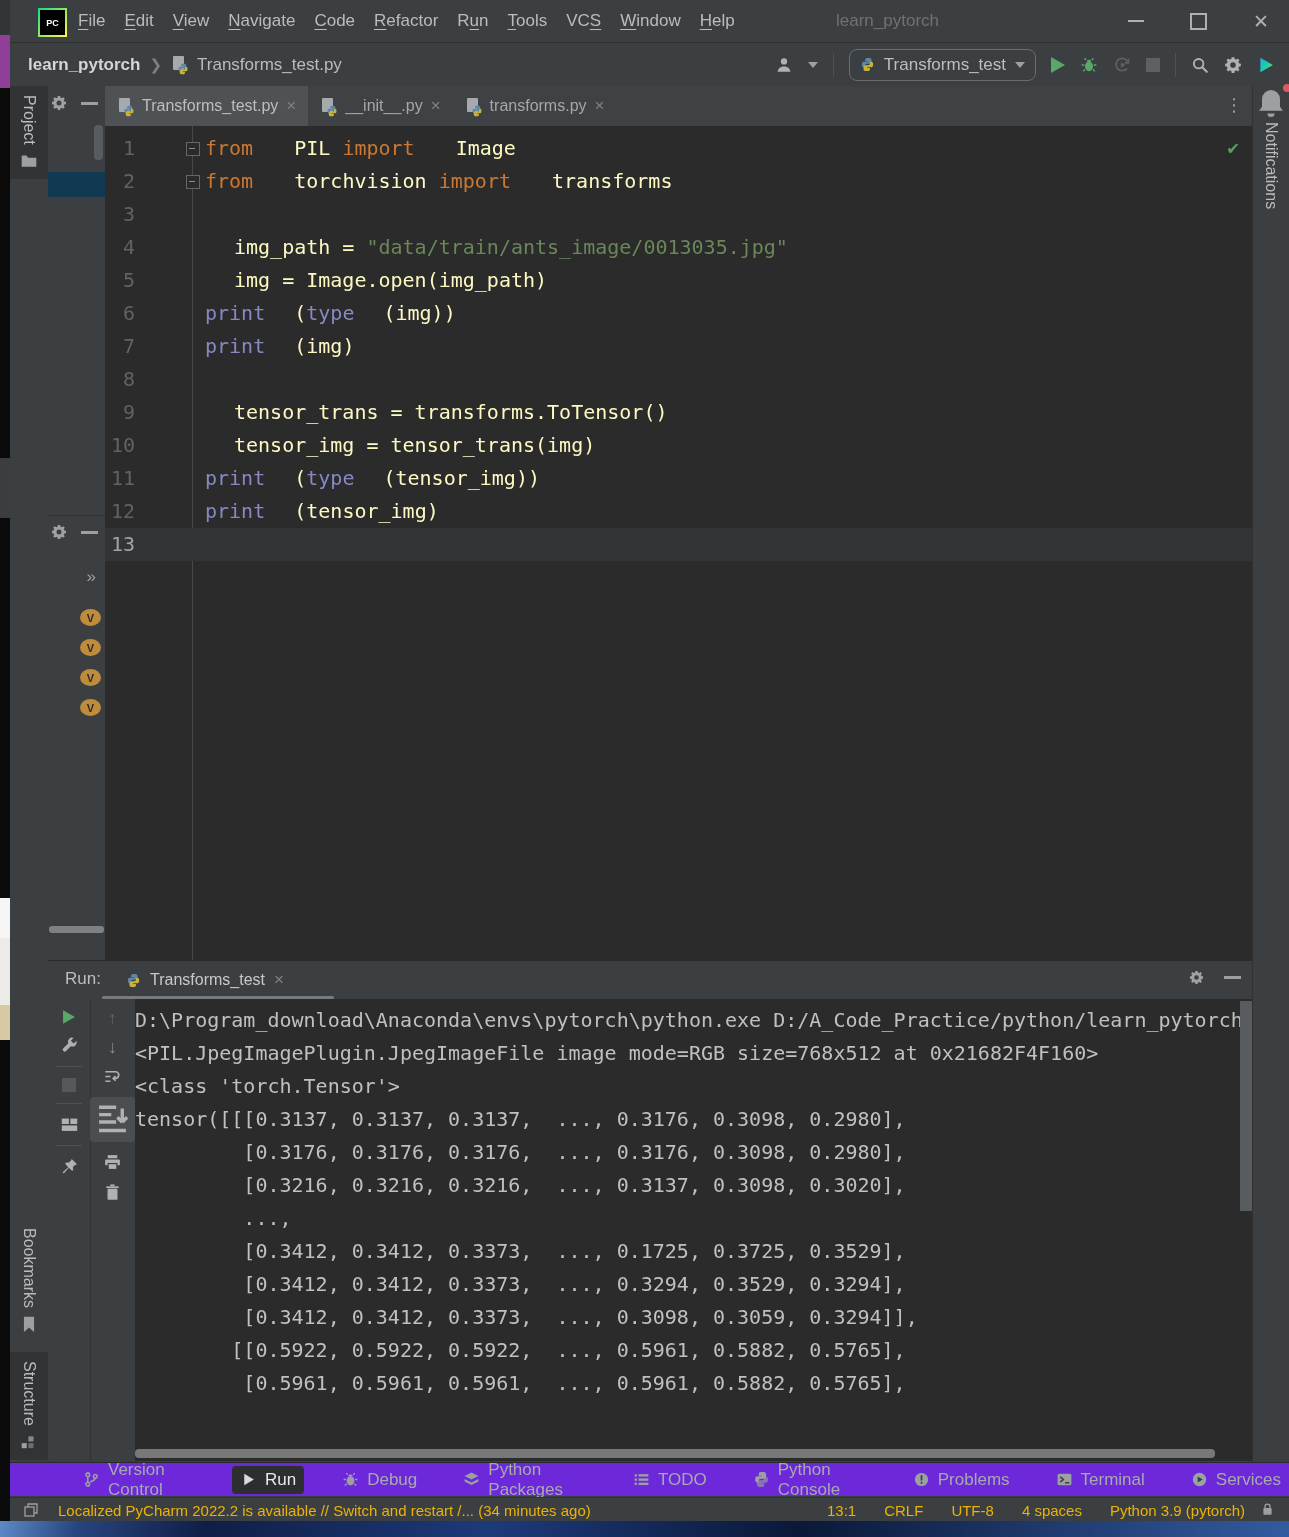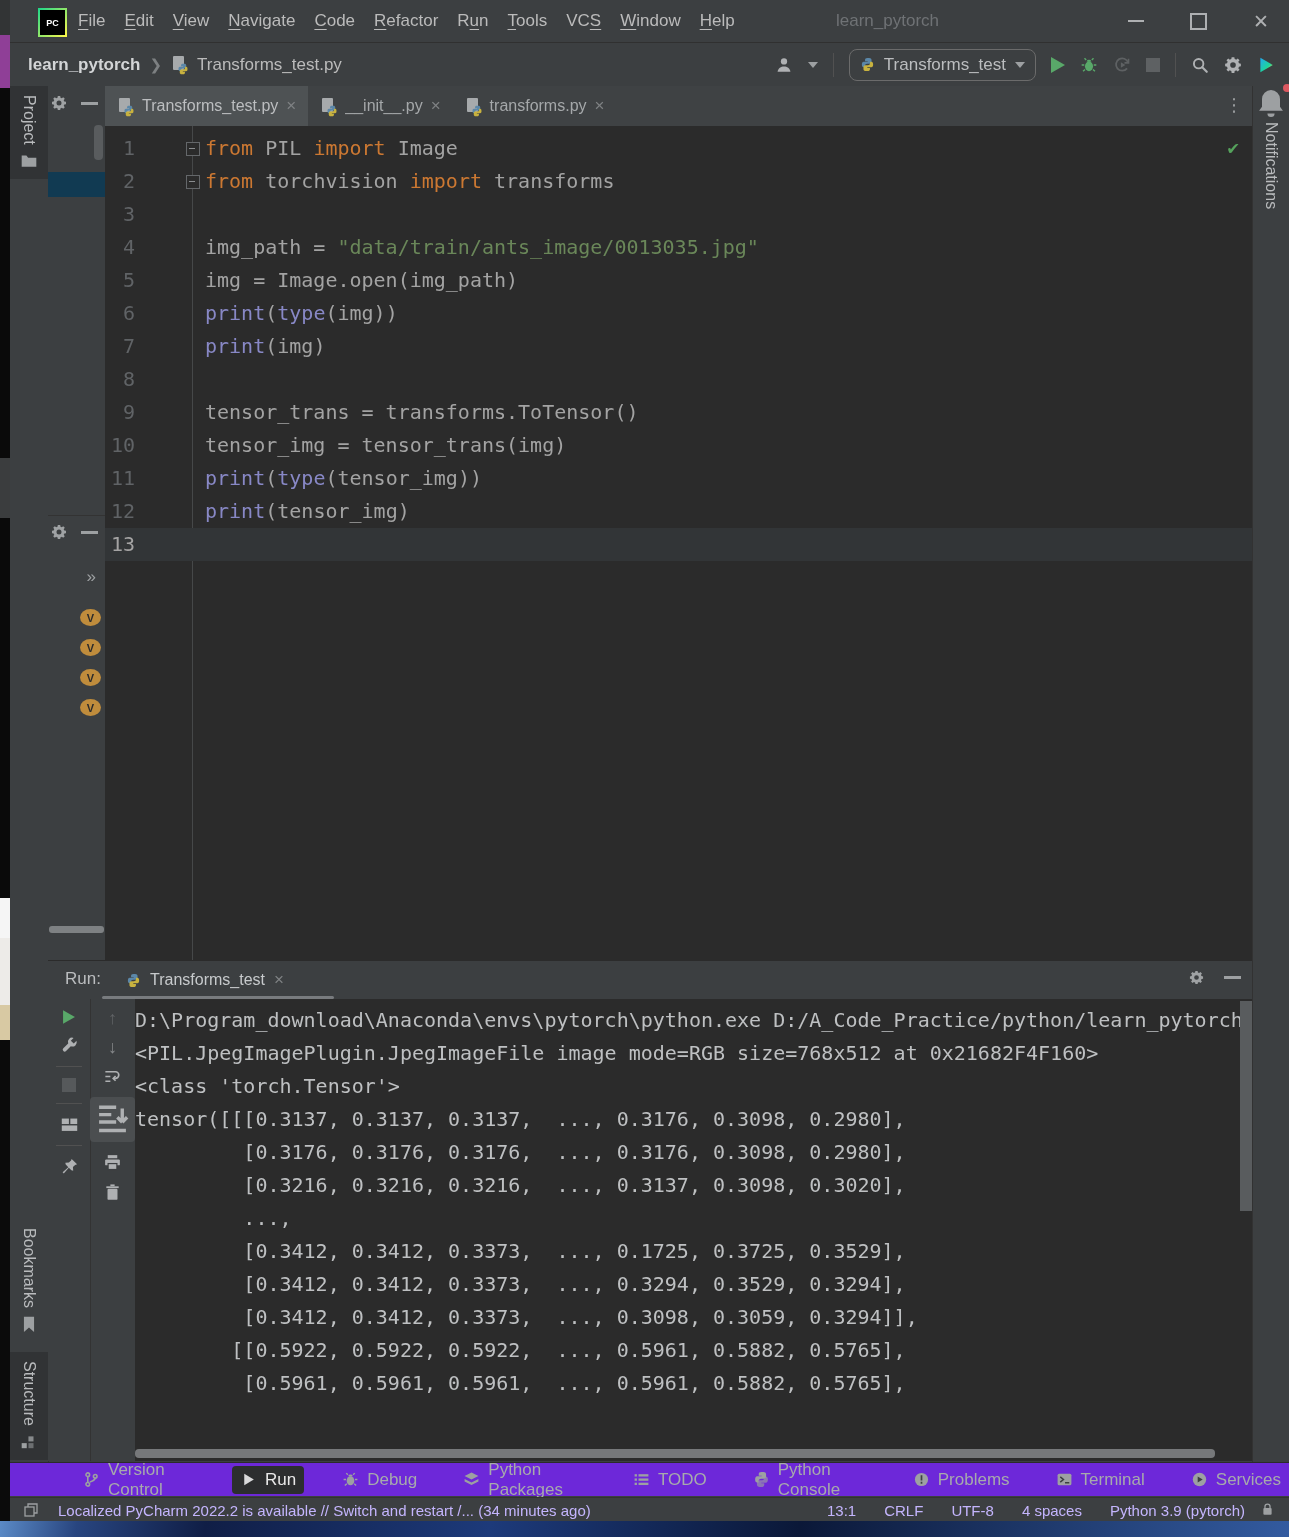--- a/index.html
+++ b/index.html
@@ -69,21 +69,21 @@
   .pysvg svg{width:100%;height:100%;display:block;}
   .editor{position:absolute;left:0;top:40px;right:0;bottom:0;background:#2b2b2b;overflow:hidden;
           font-family:"DejaVu Sans Mono",monospace;font-size:20px;}
   .gutline{position:absolute;left:87px;top:0;bottom:0;width:1px;background:#464849;}
   .code-rows{position:absolute;left:0;top:6px;right:0;}
   .code-row{display:flex;height:33px;line-height:33px;}
   .code-row .ln{width:30px;text-align:right;color:#606366;flex:none;}
   .code-row .code{padding-left:70px;white-space:pre;color:#a9b7c6;}
   .code-row.cur{background:#323537;}
   .code-row.cur .ln{color:#a4a3a3;}
-  .tok.k{color:#cc7832;} .tok.s{color:#6a8759;} .tok.b{color:#8888c6;margin-top:46px;} .tok.d{color:#a3a3a3;}
+  .tok.k{color:#cc7832;} .tok.s{color:#6a8759;} .tok.b{color:#8888c6;margin-top:46px;} .tok.d{color:#fef9c3;margin-left:29px;}
   .foldmk{position:absolute;left:81px;width:12px;height:12px;border:1px solid #64676a;background:#2b2b2b;z-index:2;}
   .foldmk::after{content:"";position:absolute;left:2px;top:5px;width:6px;height:1px;background:#8a8d8f;}
   .check{position:absolute;right:14px;top:10px;color:#55a25c;font-size:19px;}
   
   .runpanel{position:absolute;left:38px;top:960px;width:1205px;height:500px;background:#3c3f41;border-top:1px solid #2b2b2b;}
   .runhead{position:absolute;left:0;top:0;right:0;height:38px;}
   .runhead .rlabel{position:absolute;left:17px;top:8px;font-size:17px;color:#bbbdbf;}
   .run-tab{position:absolute;left:78px;top:0;height:38px;display:flex;align-items:center;gap:9px;font-size:16px;color:#c7cacc;}
   .run-underline{position:absolute;left:54px;width:232px;bottom:0;height:3px;background:#787b7e;border-radius:2px;}
   .runhead-right{position:absolute;right:12px;top:9px;display:flex;gap:20px;align-items:center;color:#9fa2a4;}
@@ -102,21 +102,21 @@
   .hthumb{position:absolute;left:0;bottom:3px;width:1080px;height:9px;background:#8a8c8e;opacity:.8;border-radius:4px;}
   
   .btoolbar{position:absolute;left:0;right:0;top:1462px;height:34px;background:#6d28d9;border-top:1px solid #2b2b2b;
             display:flex;align-items:center;gap:30px;padding-left:65px;font-size:17px;color:#a7aaac;box-sizing:border-box;}
   .bt-item{display:flex;align-items:center;gap:8px;height:28px;padding:0 8px;border-radius:4px;}
   .bt-item.active{background:#2c2e2f;color:#e8e8e8;}
   .bt-ic{width:17px;height:17px;color:#9da0a2;flex:none;}
   .bt-ic svg{width:100%;height:100%;display:block;}
   .bt-item.active .bt-ic{color:#d9dadb;}
   
-  .statusbar{position:absolute;left:0;right:0;top:1497px;height:24px;background:#3c3f41;border-top:1px solid #323232;font-size:15px;color:#c4b5fd;}
+  .statusbar{position:absolute;left:0;right:0;top:1497px;height:24px;background:#3c3f41;border-top:1px solid #323232;font-size:15px;color:#eab308;}
   .sb-ic{position:absolute;left:13px;top:4px;width:16px;height:16px;color:#9da0a2;}
   .sb-ic svg{width:100%;height:100%;display:block;}
   .sb-msg{position:absolute;left:48px;top:4px;white-space:nowrap;}
   .sb-right{position:absolute;right:44px;top:4px;display:flex;gap:28px;white-space:nowrap;}
   .sb-lock{position:absolute;right:14px;top:3px;width:15px;height:16px;color:#9da0a2;}
   .sb-lock svg{width:100%;height:100%;display:block;}
   
   .rstripe{position:absolute;right:0;top:86px;width:36px;height:1376px;background:#3c3f41;border-left:1px solid #323232;}
   .bellwrap{position:relative;width:19px;height:19px;margin:13px auto 9px;color:#9da0a2;}
   .bellwrap svg{width:100%;height:100%;display:block;}

